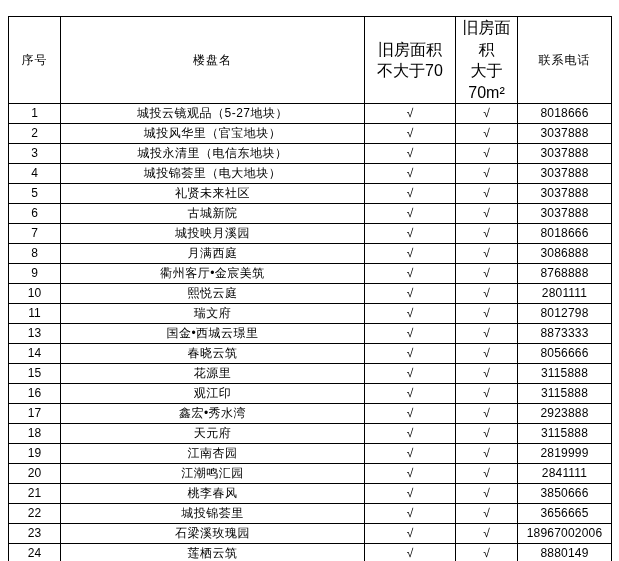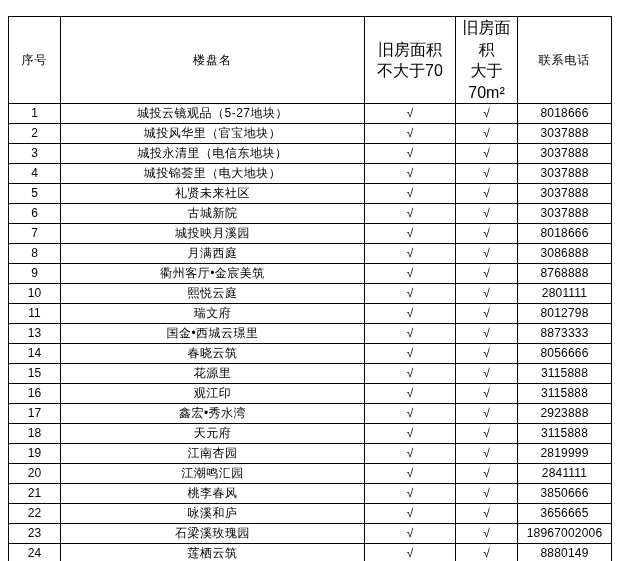--- a/index.html
+++ b/index.html
@@ -231,21 +231,21 @@
         </tr>
         <tr>
           <td class="idx">21</td>
           <td class="name">桃李春风</td>
           <td class="mark">√</td>
           <td class="mark">√</td>
           <td class="phone">3850666</td>
         </tr>
         <tr>
           <td class="idx">22</td>
-          <td class="name">咏溪和庐</td>
+          <td class="name">城投锦荟里</td>
           <td class="mark">√</td>
           <td class="mark">√</td>
           <td class="phone">3656665</td>
         </tr>
         <tr>
           <td class="idx">23</td>
           <td class="name">石梁溪玫瑰园</td>
           <td class="mark">√</td>
           <td class="mark">√</td>
           <td class="phone">18967002006</td>

